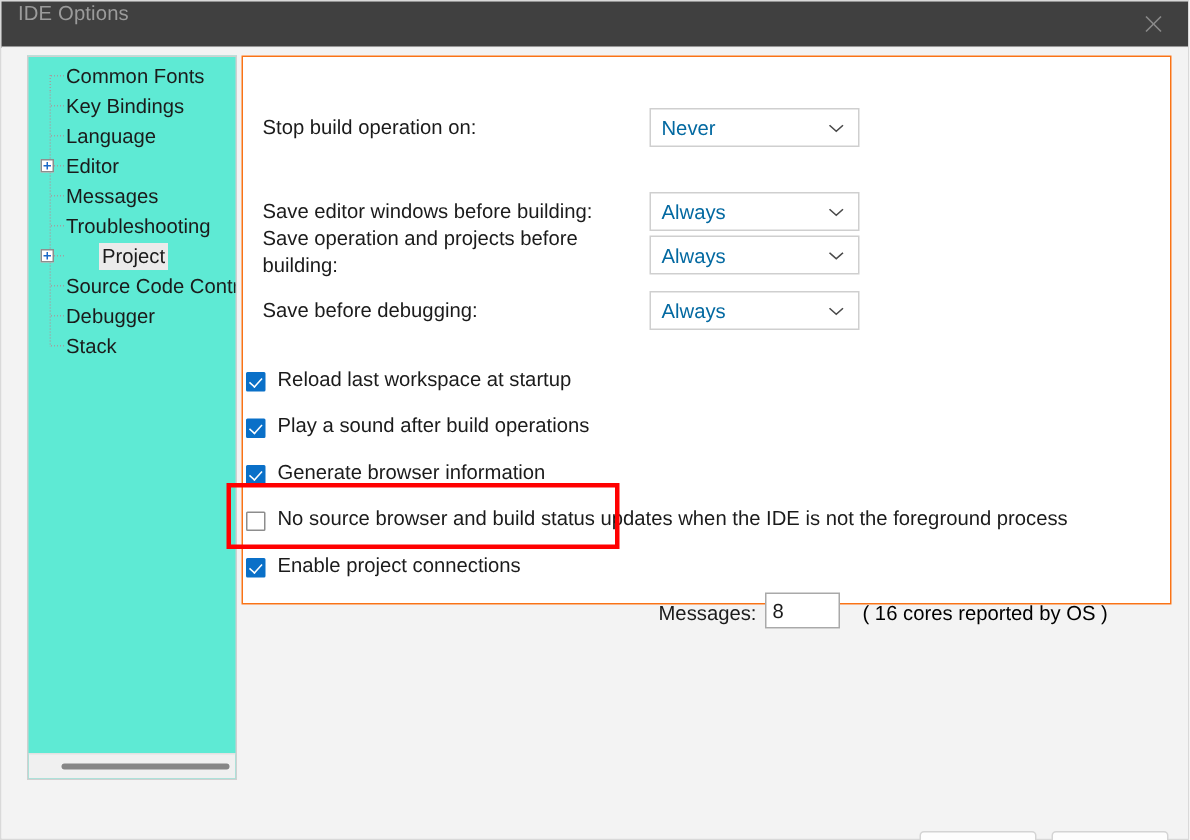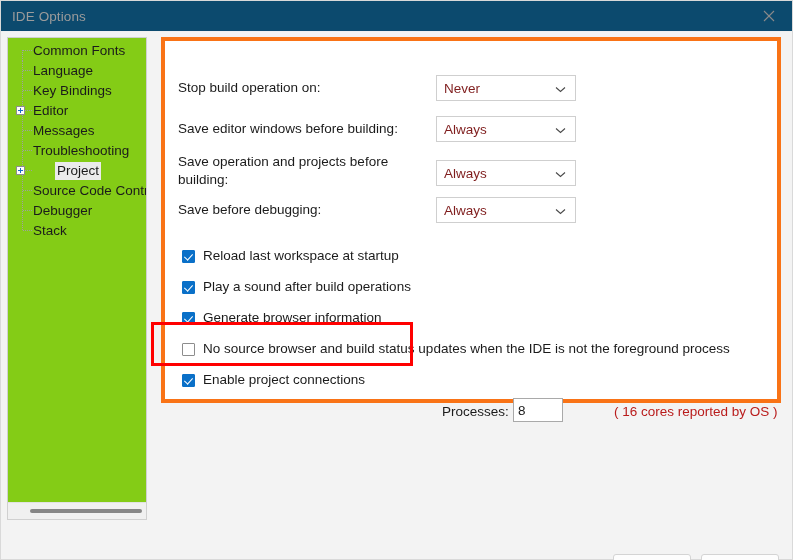--- a/index.html
+++ b/index.html
@@ -25,23 +25,23 @@
     border: 1px solid #d9d9d9;
     box-sizing: border-box;
     display: flex;
     flex-direction: column;
   }
 
   
   #titlebar {
     height: 30px;
     min-height: 30px;
-    background: #0c4a6e;
-    display: flex;
-    align-items: center;
+    background: #404040;
+    display: flex;
+    align-items: flex-start;
     position: relative;
     border-bottom: 1px solid #f0f0f0;
   }
   #title-text {
     margin-left: 11px;
     font-size: 13.5px;
     color: #9b9b9b;
     letter-spacing: 0.1px;
   }
   #close-btn {
@@ -59,25 +59,25 @@
   
   #dialog-body {
     flex: 1;
     position: relative;
     background: #f3f3f3;
   }
 
   
   #tree-panel {
     position: absolute;
-    left: 6px;
+    left: 17px;
     top: 5px;
     width: 140px;
     height: 483px;
-    background: #84cc16;
+    background: #5eead4;
     border: 1px solid #d0d0d0;
     box-sizing: border-box;
     overflow: hidden;
   }
   #tree-list {
     padding-top: 3px;
     position: relative;
   }
   .tree-item {
     display: flex;
@@ -177,21 +177,21 @@
   }
 
   
   #content-panel {
     position: absolute;
     left: 160px;
     top: 5px;
     right: 11px;
     height: 366px;
     background: #ffffff;
-    border: 4px solid #f97316;
+    border: 1px solid #f97316;
     box-sizing: border-box;
   }
 
   
   .opt-row {
     position: absolute;
     left: 13px;
     right: 18px;
     display: flex;
     align-items: flex-start;
@@ -209,35 +209,35 @@
     height: 26px;
     background: #ffffff;
     border: 1px solid #cfcfcf;
     box-sizing: border-box;
     display: flex;
     align-items: center;
     cursor: default;
   }
   .dropdown-value {
     font-size: 13.5px;
-    color: #7f1d1d;
+    color: #0369a1;
     margin-left: 7px;
     flex: 1;
   }
   .chevron {
     margin-right: 9px;
     display: block;
   }
 
   
   .check-row {
     position: absolute;
-    left: 17px;
-    display: flex;
-    align-items: center;
+    left: 2px;
+    display: flex;
+    align-items: flex-end;
     cursor: default;
   }
   .checkbox {
     width: 13px;
     height: 13px;
     min-width: 13px;
     box-sizing: border-box;
     position: relative;
     margin-right: 8px;
   }
@@ -287,23 +287,22 @@
     font-family: "Liberation Sans", "DejaVu Sans", sans-serif;
     font-size: 13.5px;
     color: #1b1b1b;
     padding: 0 4px;
     outline: none;
   }
   #cores-note {
     position: absolute;
     left: 413px;
     font-size: 13.5px;
-    color: #b91c1c;
+    color: #000000;
     white-space: nowrap;
-    margin-left: 36px;
   }
 
   
   #annotation-box {
     position: absolute;
     left: 150px;
     top: 290px;
     width: 262px;
     height: 44px;
     border: 3px solid #ff0000;
@@ -366,27 +365,27 @@
           <div class="tree-item first">
             <span class="tree-gutter">
               <span class="tree-stub"></span>
             </span>
             <span class="tree-label">Common Fonts</span>
           </div>
           <div class="tree-item">
             <span class="tree-gutter">
               <span class="tree-stub"></span>
             </span>
+            <span class="tree-label">Key Bindings</span>
+          </div>
+          <div class="tree-item">
+            <span class="tree-gutter">
+              <span class="tree-stub"></span>
+            </span>
             <span class="tree-label">Language</span>
-          </div>
-          <div class="tree-item">
-            <span class="tree-gutter">
-              <span class="tree-stub"></span>
-            </span>
-            <span class="tree-label">Key Bindings</span>
           </div>
           <div class="tree-item">
             <span class="tree-gutter">
               <span class="tree-stub"></span>
               <span class="tree-expander"></span>
             </span>
             <span class="tree-label">Editor</span>
           </div>
           <div class="tree-item">
             <span class="tree-gutter">
@@ -438,21 +437,21 @@
         <div class="dropdown" style="top:-4px">
           <span class="dropdown-value">Never</span>
           <span class="chevron">
             <svg width="11" height="7" viewBox="0 0 11 7">
                 <polyline points="1,1.5 5.5,5.5 10,1.5" fill="none" stroke="#4a4a4a" stroke-width="1.1"></polyline>
               </svg>
           </span>
         </div>
       </div>
 
-      <div class="opt-row" style="top:79px">
+      <div class="opt-row" style="top:94px">
         <span class="opt-label">Save editor windows before building:</span>
         <div class="dropdown" style="top:-4px">
           <span class="dropdown-value">Always</span>
           <span class="chevron">
             <svg width="11" height="7" viewBox="0 0 11 7">
                 <polyline points="1,1.5 5.5,5.5 10,1.5" fill="none" stroke="#4a4a4a" stroke-width="1.1"></polyline>
               </svg>
           </span>
         </div>
       </div>
@@ -500,21 +499,21 @@
         <span class="checkbox off"></span>
         <span class="check-label">No source browser and build status updates when the IDE is not the foreground process</span>
       </div>
 
       <div class="check-row" style="top:331px">
         <span class="checkbox on"></span>
         <span class="check-label">Enable project connections</span>
       </div>
 
 
-      <span id="processes-label" style="top:363px">Processes:</span>
+      <span id="processes-label" style="top:363px">Messages:</span>
       <input id="processes-input" style="top: 357px;" type="text" value="8">
       <span id="cores-note" style="top:363px">( 16 cores reported by OS )</span>
 
     </div>
 
     <div id="annotation-box"></div>
 
     <div class="dlg-button" id="ok-button">
       <span>确定</span>
     </div>

